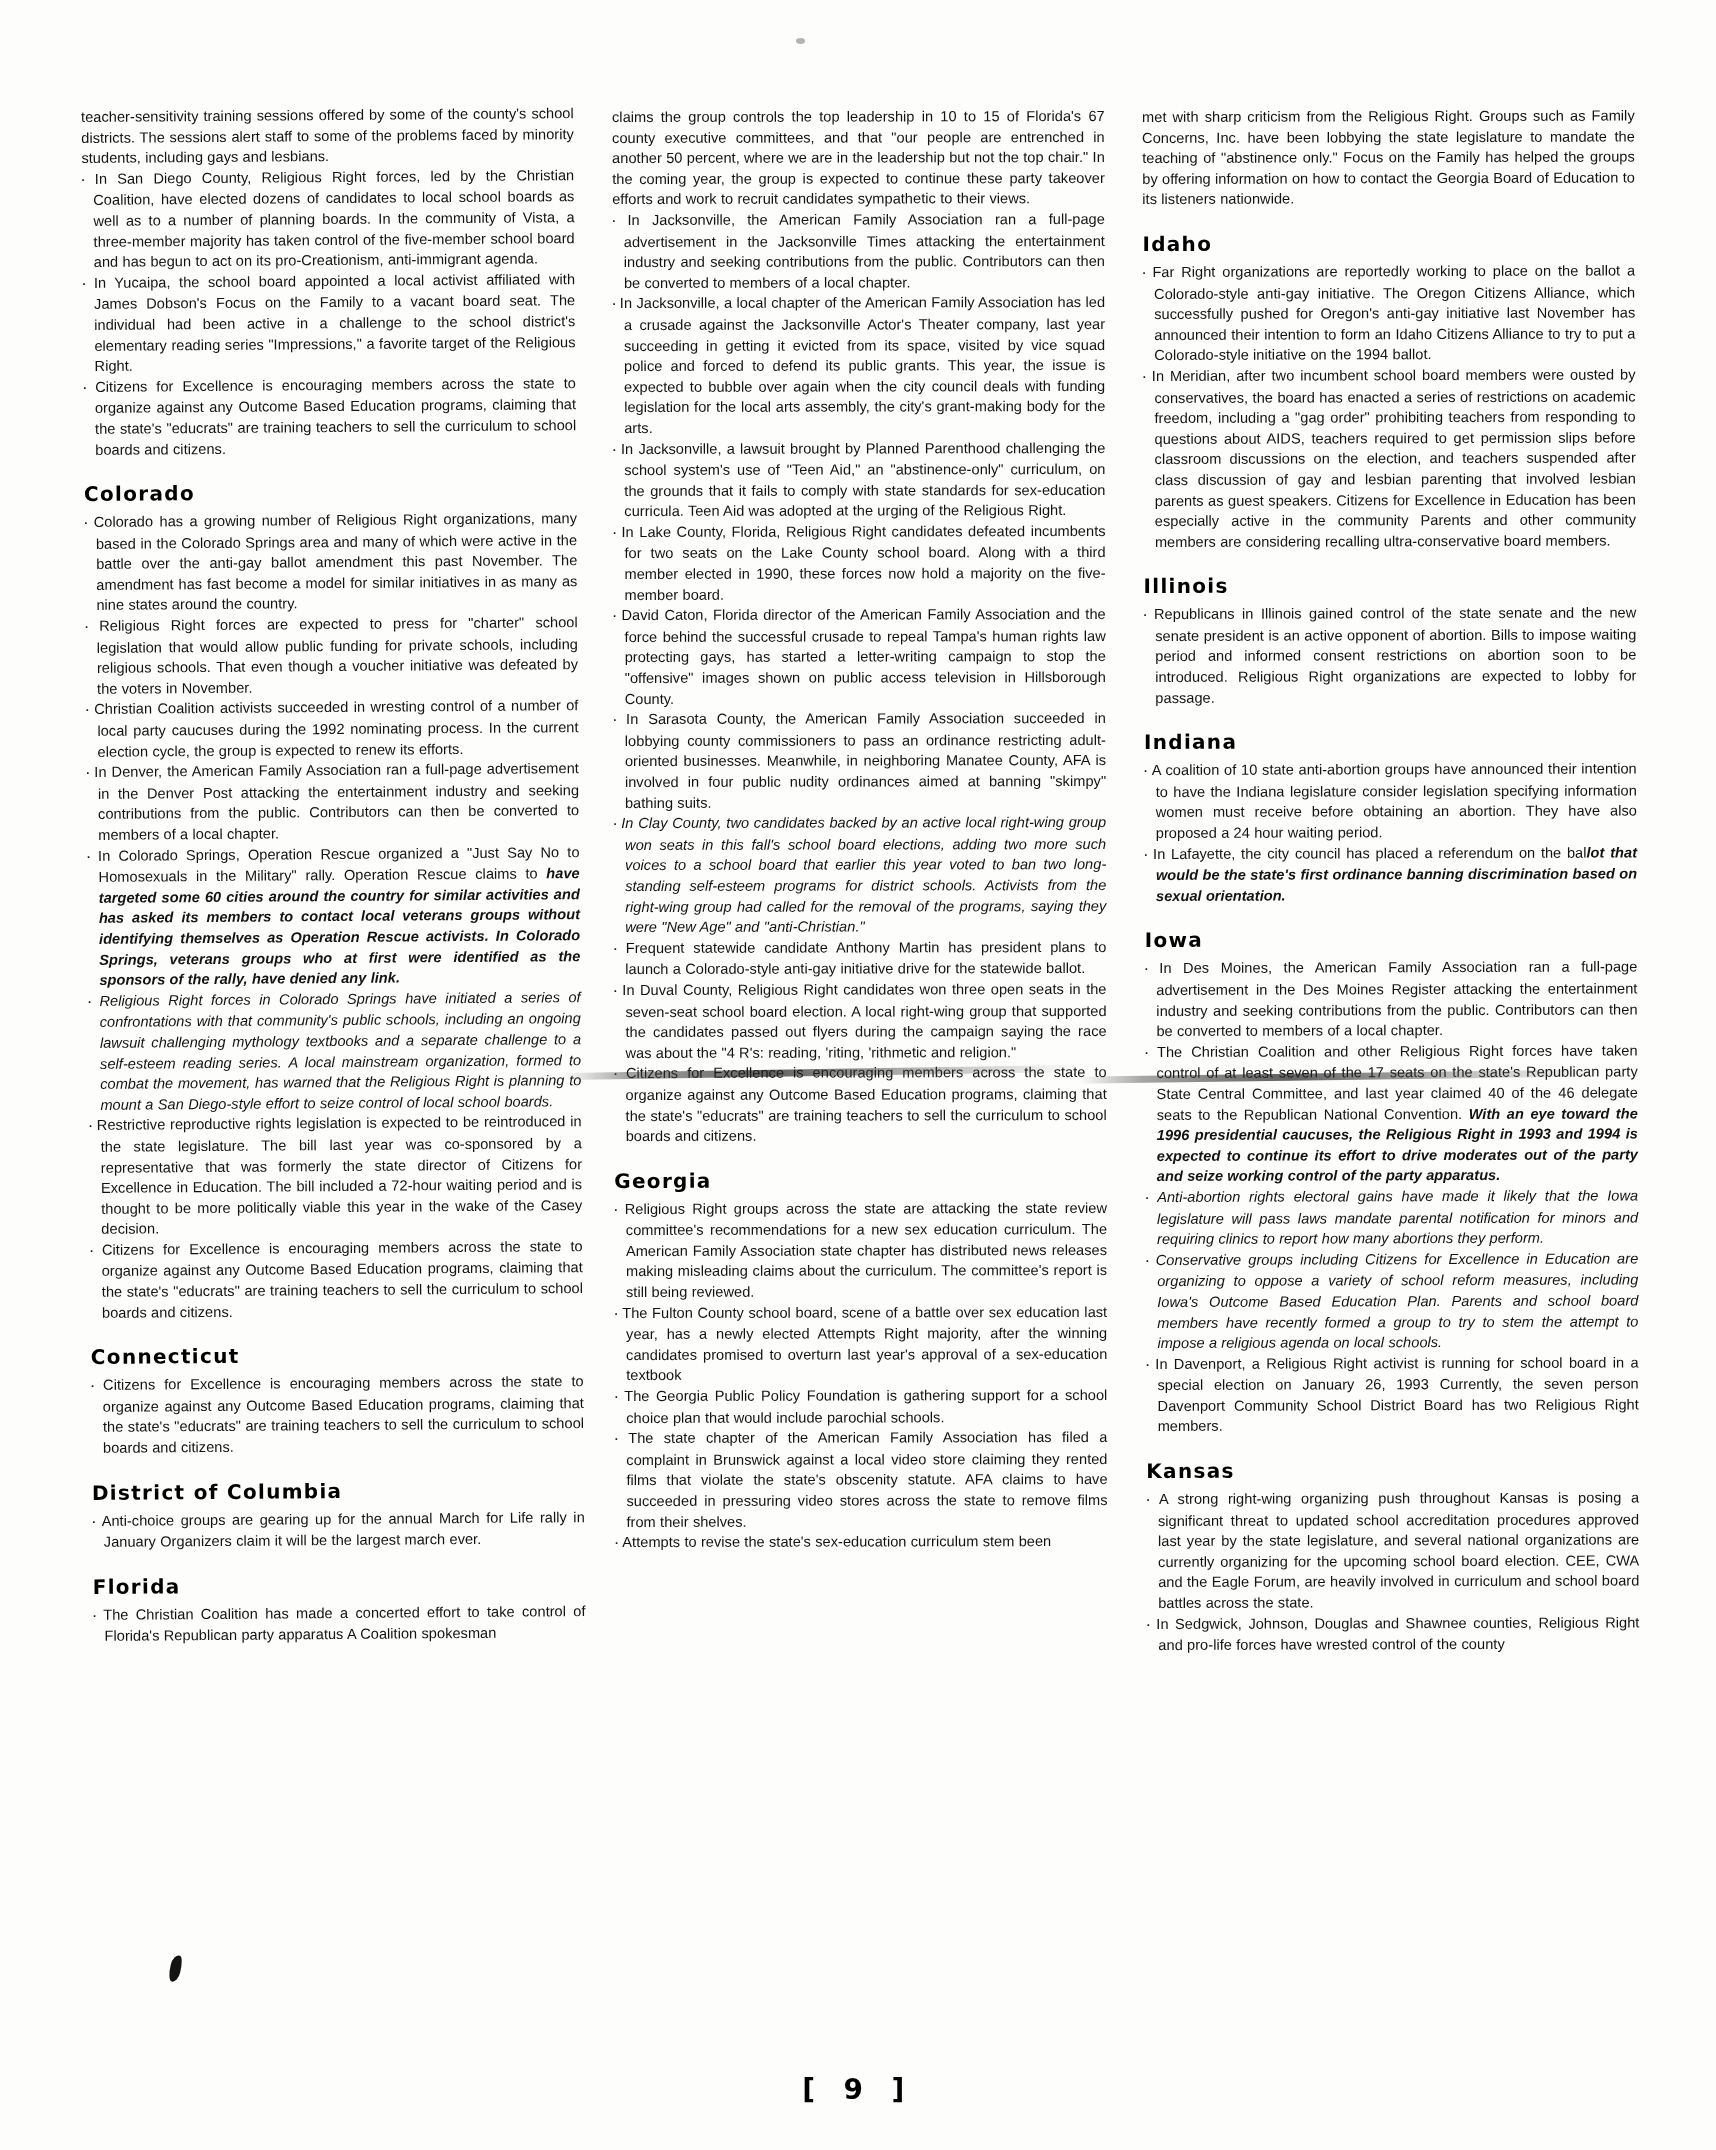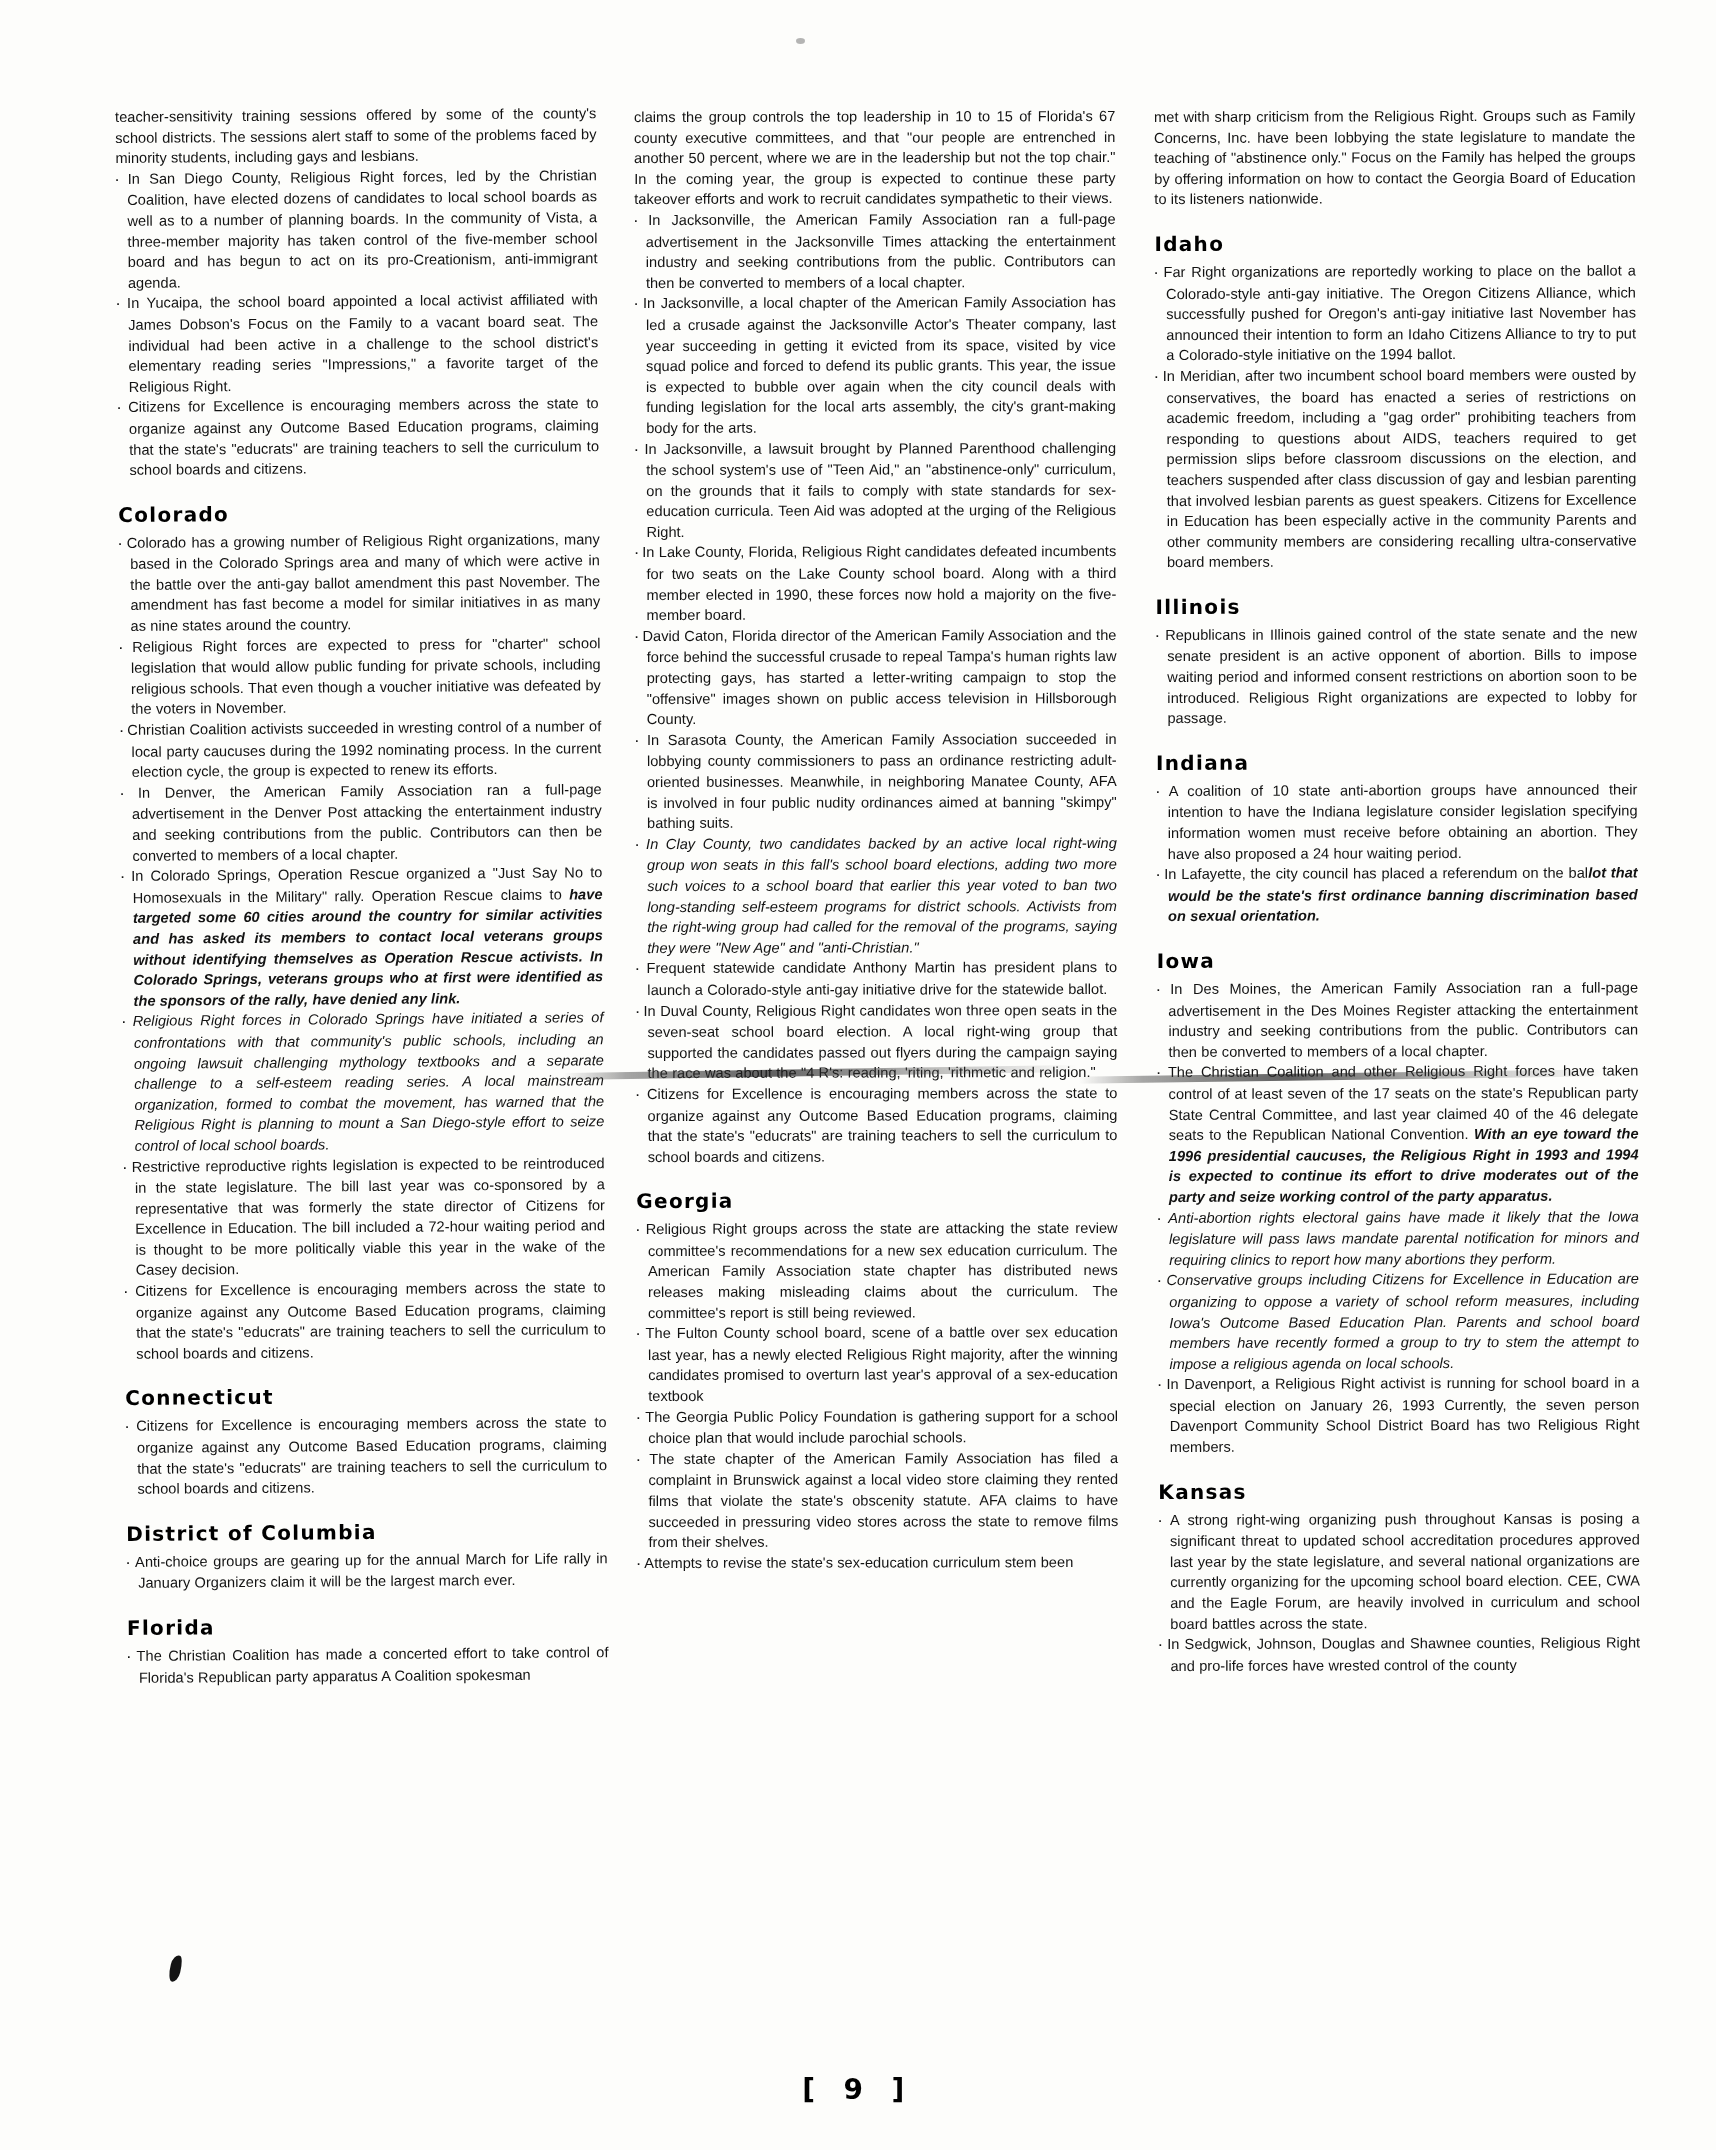--- a/index.html
+++ b/index.html
@@ -12,21 +12,20 @@
   }
   .page{
     position:absolute;inset:0;
     background:#fdfdfb;
   }
   .cols{
     position:absolute;
     top:107px; left:81px; right:81px; bottom:142px;
     display:flex;
     gap:38px;
-    margin-left:34px;
   }
   .col{
     flex:1 1 0;
     min-width:0;
     position:relative;
   }
   
   .col.c1{ transform:rotate(-0.45deg); transform-origin:top left;}
   .col.c2{ transform:rotate(-0.12deg); transform-origin:top left;}
   .col.c3{ transform:rotate(-0.18deg); transform-origin:top left;}
@@ -130,21 +129,21 @@
         <p class="bullet"><span class="bdot">·</span><span>In Jacksonville, a lawsuit brought by Planned Parenthood challenging the school system's use of "Teen Aid," an "abstinence-only" curriculum, on the grounds that it fails to comply with state standards for sex-education curricula.  Teen Aid was adopted at the urging of the Religious Right.</span></p>
         <p class="bullet"><span class="bdot">·</span><span>In Lake County, Florida, Religious Right candidates defeated incumbents for two seats on the Lake County school board.  Along with a third member elected in 1990, these forces now hold a majority on the five-member board.</span></p>
         <p class="bullet"><span class="bdot">·</span><span>David Caton, Florida director of the American Family Association and the force behind the successful crusade to repeal Tampa's human rights law protecting gays, has started a letter-writing campaign to stop the "offensive" images shown on public access television in Hillsborough County.</span></p>
         <p class="bullet"><span class="bdot">·</span><span>In Sarasota County, the American Family Association succeeded in lobbying county commissioners to pass an ordinance restricting adult-oriented businesses.  Meanwhile, in neighboring Manatee County, AFA is involved in four public nudity ordinances aimed at banning "skimpy" bathing suits.</span></p>
         <p class="bullet"><span class="bdot">·</span><span class="it">In Clay County, two candidates backed by an active local right-wing group won seats in this fall's school board elections, adding two more such voices to a school board that earlier this year voted to ban two long-standing self-esteem programs for district schools. Activists from the right-wing group had called for the removal of the programs, saying they were "New Age" and "anti-Christian."</span></p>
         <p class="bullet"><span class="bdot">·</span><span>Frequent statewide candidate Anthony Martin has president plans to launch a Colorado-style anti-gay initiative drive for the statewide ballot.</span></p>
         <p class="bullet"><span class="bdot">·</span><span>In Duval County, Religious Right candidates won three open seats in the seven-seat school board election.  A local right-wing group that supported the candidates passed out flyers during the campaign saying the race was about the "4 R's: reading, 'riting, 'rithmetic and religion."</span></p>
         <p class="bullet"><span class="bdot">·</span><span>Citizens for Excellence is encouraging members across the state to organize against any Outcome Based Education programs, claiming that the state's "educrats" are training teachers to sell the curriculum to school boards and citizens.</span></p>
         <h2 class="state">Georgia</h2>
         <p class="bullet"><span class="bdot">·</span><span>Religious Right groups across the state are attacking the state review committee's recommendations for a new sex education curriculum.  The American Family Association state chapter has distributed news releases making misleading claims about the curriculum. The committee's report is still being reviewed.</span></p>
-        <p class="bullet"><span class="bdot">·</span><span>The Fulton County school board, scene of a battle over sex education last year, has a newly elected Religious Right majority, after the winning candidates promised to overturn last year's approval of a sex-education textbook</span></p>
+        <p class="bullet"><span class="bdot">·</span><span>The Fulton County school board, scene of a battle over sex education last year, has a newly elected Attempts Right majority, after the winning candidates promised to overturn last year's approval of a sex-education textbook</span></p>
         <p class="bullet"><span class="bdot">·</span><span>The Georgia Public Policy Foundation is gathering support for a school choice plan that would include parochial schools.</span></p>
         <p class="bullet"><span class="bdot">·</span><span>The state chapter of the American Family Association has filed a complaint in Brunswick against a local video store claiming they rented films that violate the state's obscenity statute.  AFA claims to have succeeded in pressuring video stores across the state to remove films from their shelves.</span></p>
         <p class="bullet"><span class="bdot">·</span><span>Attempts to revise the state's sex-education curriculum stem been</span></p>
       </div>
     <div class="col c3" id="col-2">
         <p class="para cont">met with sharp criticism from the Religious Right.  Groups such as Family Concerns, Inc. have been lobbying the state legislature to mandate the teaching of "abstinence only."  Focus on the Family has helped the groups by offering information on how to contact the Georgia Board of Education to its listeners nationwide.</p>
         <h2 class="state">Idaho</h2>
         <p class="bullet"><span class="bdot">·</span><span>Far Right organizations are reportedly working to place on the ballot a Colorado-style anti-gay initiative.  The Oregon Citizens Alliance, which successfully pushed for Oregon's anti-gay initiative last November has announced their intention to form an Idaho Citizens Alliance to try to put a Colorado-style initiative on the 1994 ballot.</span></p>
         <p class="bullet"><span class="bdot">·</span><span>In Meridian, after two incumbent school board members were ousted by conservatives, the board has enacted a series of restrictions on academic freedom, including a "gag order" prohibiting teachers from responding to questions about AIDS, teachers required to get permission slips before classroom discussions on the election, and teachers suspended after class discussion of gay and lesbian parenting that involved lesbian parents as guest speakers.  Citizens for Excellence in Education has been especially active in the community  Parents and other community members are considering recalling ultra-conservative board members.</span></p>
         <h2 class="state">Illinois</h2>

